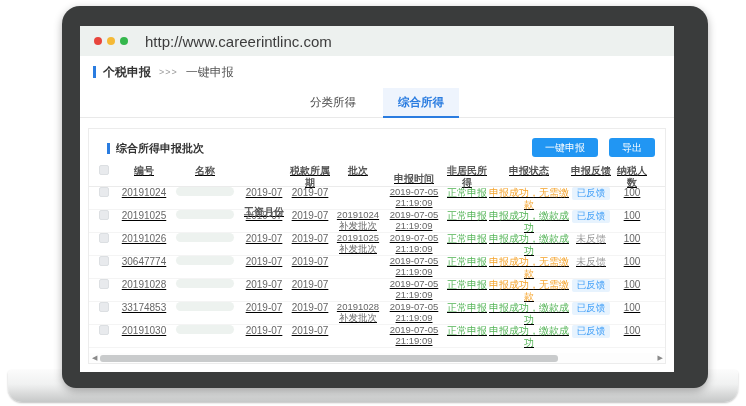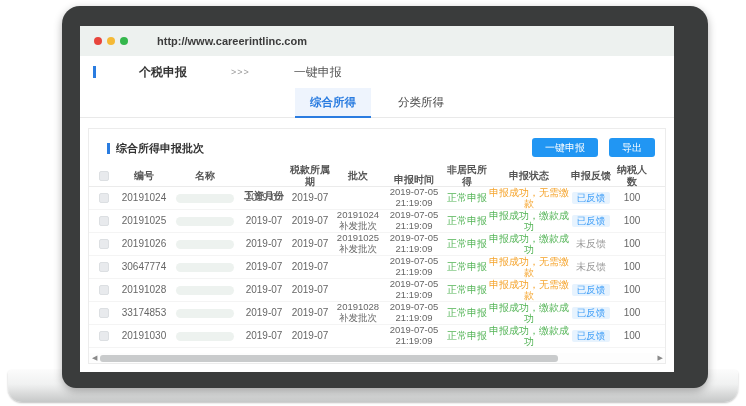--- a/index.html
+++ b/index.html
@@ -26,23 +26,23 @@
   }
   
   .browser-bar {
     position:absolute; left:0; top:0; width:100%; height:30px;
     background:#edf1ef; display:flex; align-items:center;
   }
   .dot { width:8px; height:8px; border-radius:50%; margin-right:5px; }
   .dot.r { background:#e8453c; margin-left:14px; }
   .dot.y { background:#f5b936; }
   .dot.g { background:#34b74c; }
-  .url { margin-left:24px; font-size:11px; color:#3c3c3c;font-weight:bold; }
-  
-  .breadcrumb { position:absolute; left:13px; top:38px; height:16px; display:flex; align-items:center;gap:36px; }
+  .url { margin-left:12px; font-size:15px; color:#3c3c3c; }
+  
+  .breadcrumb { position:absolute; left:13px; top:38px; height:16px; display:flex; align-items:center; }
   .blue-bar { width:3px; height:12px; background:#2a7ce0; margin-right:7px; }
   .bc-section { font-size:12px; font-weight:bold; color:#333; }
   .bc-sep { font-size:9px; color:#9a9a9a; margin:0 8px; letter-spacing:1px; }
   .bc-page { font-size:12px; color:#555; }
   
   .tabs {
     position:absolute; left:0; top:62px; width:100%; height:30px;
     border-bottom:1px solid #e9e9e9; display:flex; justify-content:center;
   }
   .tab { padding:0 15px; line-height:28px; height:30px; font-size:11.5px; color:#454545; margin:0 6px; cursor:pointer; }
@@ -57,21 +57,21 @@
   .panel-title-wrap .blue-bar { height:11px; margin-right:6px; }
   .panel-title { font-size:11px; font-weight:bold; color:#333; }
   .btns { position:absolute; right:10px; top:9px; display:flex; gap:11px; }
   .btn {
     background:#2196f3; color:#fff; font-size:10px; height:19px; line-height:19px;
     padding:0 13px; border-radius:3px; border:none; cursor:pointer; white-space:nowrap;
     font-family:"Liberation Sans", sans-serif;
   }
   
   .tbl { position:absolute; left:0; top:36px; width:578px; overflow:hidden; }
-  .tr { display:flex; align-items:center; height:23px; border-bottom:1px solid #f4f4f4; min-width:606px; }
+  .tr { display:flex; align-items:flex-start; height:23px; border-bottom:1px solid #f4f4f4; min-width:606px;text-decoration:underline; }
   .tr.head { height:22px; border-bottom:1px solid #ebebeb; }
   .td { flex:none; text-align:center; font-size:10px; color:#666; line-height:1.15; overflow:hidden; white-space:pre-line; }
   .th { font-weight:bold; color:#555; }
   .cb { width:10px; height:10px; background:#e8eaed; border:1px solid #dcdfe2; border-radius:2px; margin:0 auto; cursor:pointer; }
   .pill { width:58px; height:9px; background:#edf2ef; border-radius:5px; margin:0 auto; }
   .small2 { font-size:9.5px; }
   .c-green { color:#53b456; }
   .c-orange { color:#f5a32a; }
   .tag-done { display:inline-block; color:#3f9ef7; background:#e7f3fe; padding:1px 5px; border-radius:2px; font-size:9.5px; }
   .tag-pending { color:#999; }
@@ -98,22 +98,22 @@
     </div>
 
     <div class="breadcrumb">
       <span class="blue-bar"></span>
       <span class="bc-section">个税申报</span>
       <span class="bc-sep">&gt;&gt;&gt;</span>
       <span class="bc-page">一键申报</span>
     </div>
 
     <div class="tabs">
+      <div class="tab">分类所得</div>
       <div class="tab active">综合所得</div>
-      <div class="tab">分类所得</div>
     </div>
 
     <div class="panel">
       <div class="panel-head">
         <div class="panel-title-wrap">
           <span class="blue-bar"></span>
           <span class="panel-title">综合所得申报批次</span>
         </div>
         <div class="btns">
           <button class="btn">一键申报</button>

